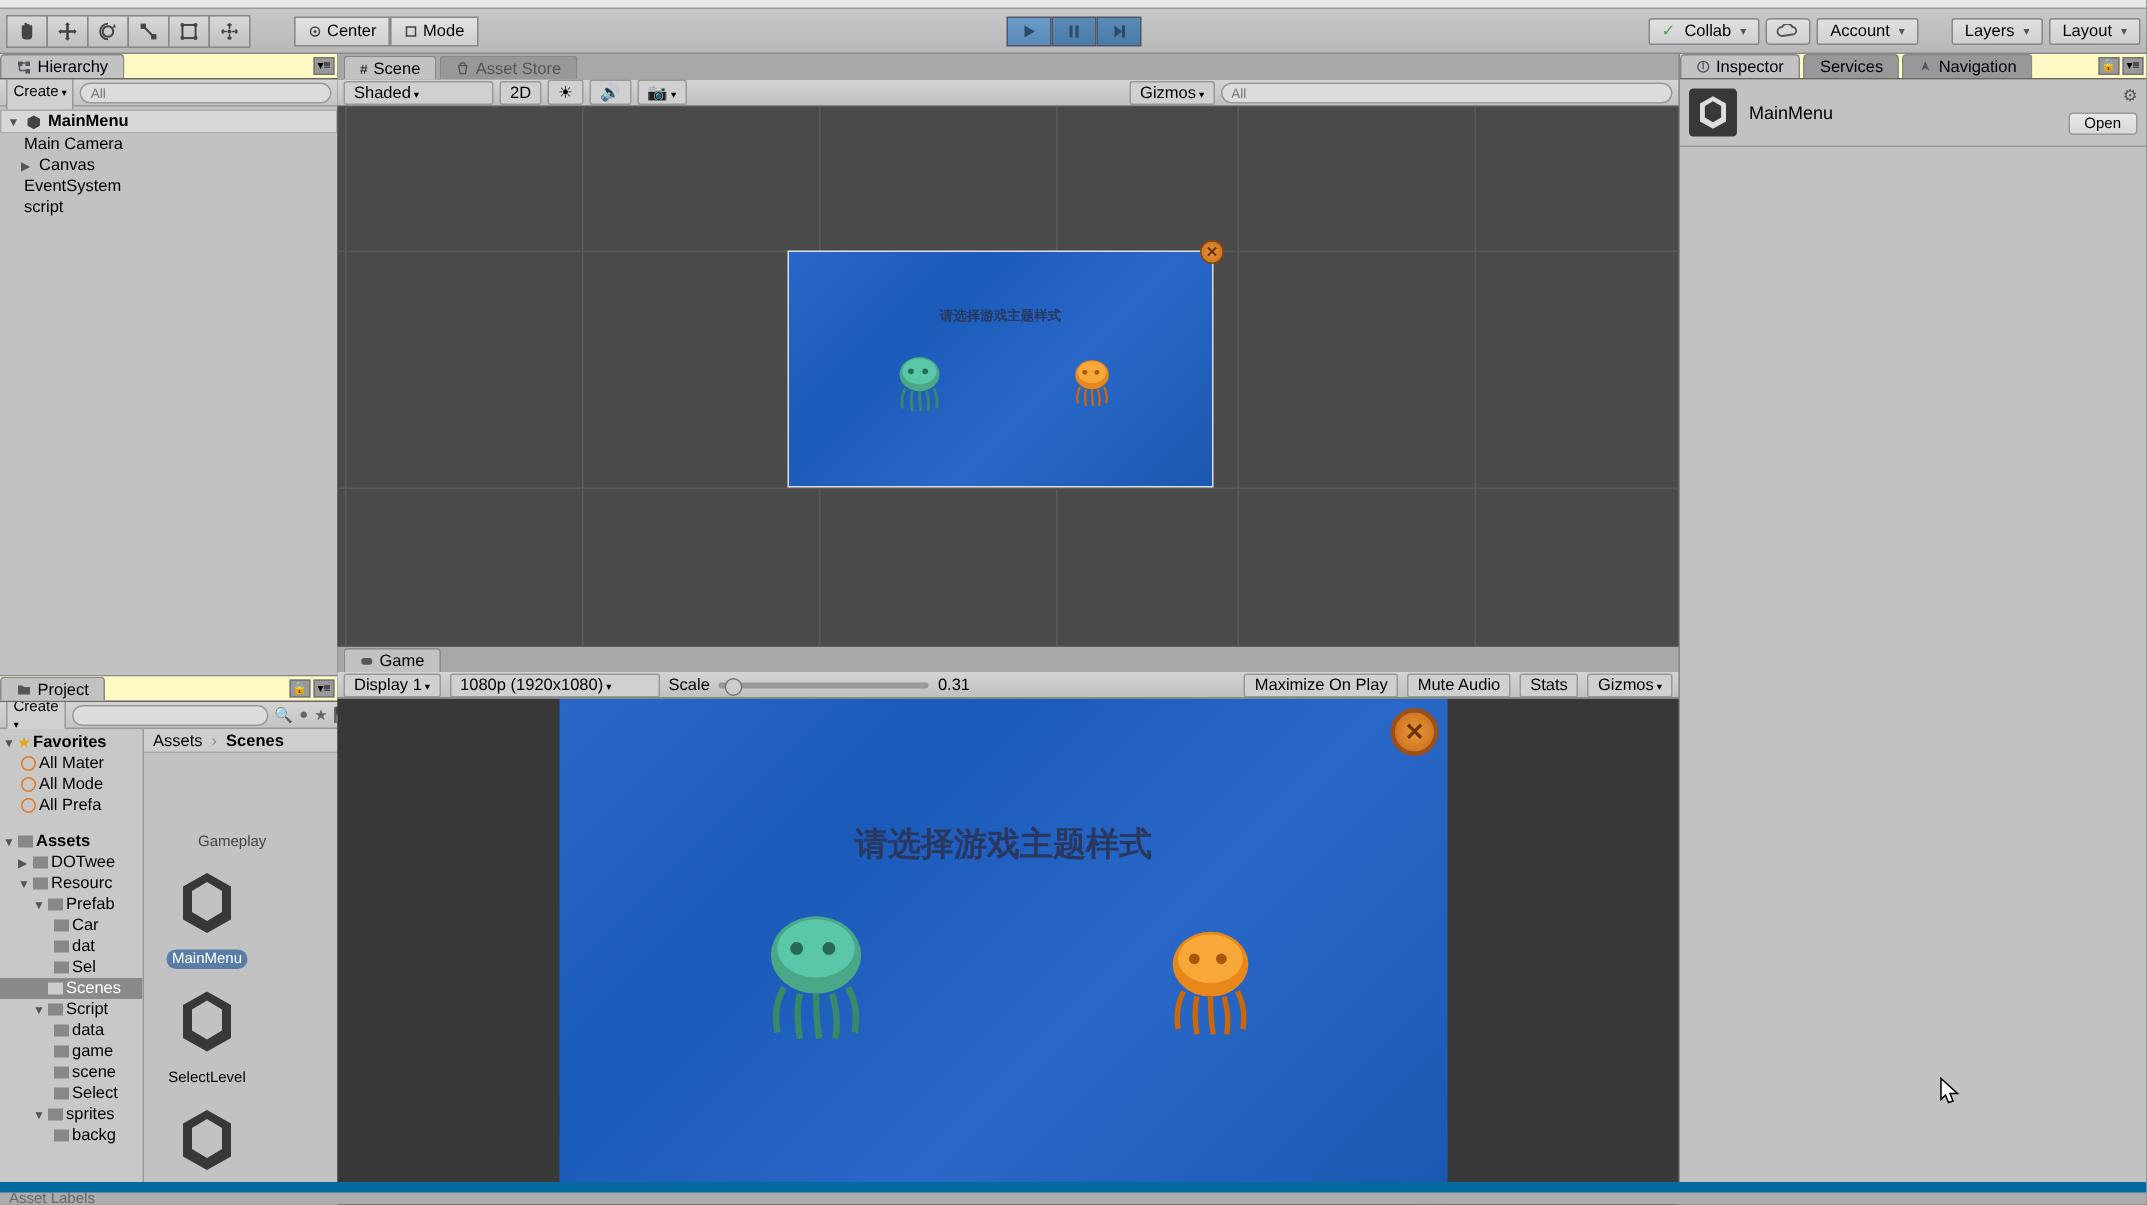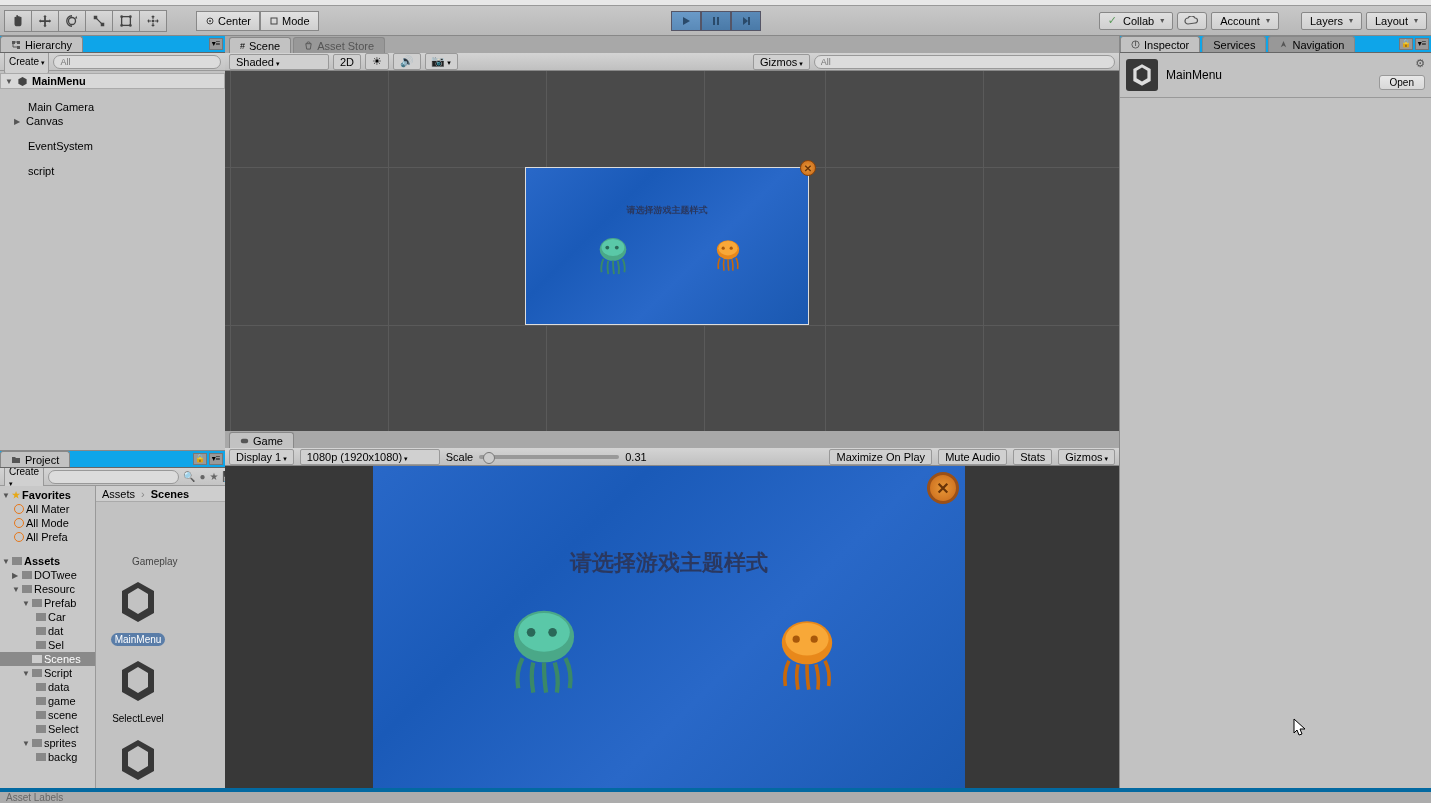--- a/index.html
+++ b/index.html
@@ -23,37 +23,37 @@
 .dropdown-btn::after { content: "▾"; font-size: 8px; color: #555; }
 .cloud-btn { width: 30px; height: 18px; background: linear-gradient(#e0e0e0,#d0d0d0); border: 1px solid #888; display: flex; align-items: center; justify-content: center; border-radius: 3px; }
 
 
 .main-layout { display: flex; height: calc(100% - 36px); }
 .left-col { width: 225px; display: flex; flex-direction: column; }
 .mid-col { flex: 1; display: flex; flex-direction: column; background: #4a4a4a; position: relative; }
 .right-col { width: 312px; background: #c2c2c2; display: flex; flex-direction: column; border-left: 1px solid #888; }
 
 
-.panel-tabs { height: 17px; background: #0ea5e9; display: flex; align-items: flex-end; border-bottom: 1px solid #666; position: relative; }
+.panel-tabs { height: 17px; background: #fef9c3; display: flex; align-items: flex-end; border-bottom: 1px solid #666; position: relative; }
 .tab { height: 16px; padding: 0 10px; background: #b8b8b8; border: 1px solid #888; border-bottom: none; display: flex; align-items: center; gap: 4px; font-size: 10px; border-radius: 3px 3px 0 0; margin-right: 2px; }
 .tab.active { background: #c2c2c2; }
 .tab-icon { width: 10px; height: 10px; }
 .panel-menu { position: absolute; right: 2px; top: 2px; display: flex; gap: 2px; }
 .panel-menu span { width: 14px; height: 12px; background: #999; border: 1px solid #777; font-size: 8px; text-align: center; }
 
 
 .hierarchy { flex: 0 0 415px; background: #c2c2c2; display: flex; flex-direction: column; border-bottom: 1px solid #888; }
 .hier-toolbar { height: 18px; background: linear-gradient(#d4d4d4,#c4c4c4); border-bottom: 1px solid #999; display: flex; align-items: center; padding: 0 4px; gap: 4px; }
 .create-btn { font-size: 10px; padding: 6px 4px; background: #d0d0d0; border: 1px solid #999; border-radius: 2px; }
 .create-btn::after { content: " ▾"; font-size: 7px; }
 .search-field { flex: 1; height: 14px; background: #dcdcdc; border: 1px solid #999; border-radius: 8px; padding: 0 6px; font-size: 9px; color: #888; }
 .hier-tree { flex: 1; padding: 2px 0; font-size: 11px; }
 .tree-item { padding: 1px 4px 1px 14px; display: flex; align-items: center; gap: 4px; }
 .tree-item.scene { background: #d8d8d8; border: 1px solid #aaa; font-weight: bold; padding-left: 4px; }
-.tree-item.child { padding-left: 28px; margin-top: 11px; }
+.tree-item.child { padding-left: 16px; }
 .fold { font-size: 8px; width: 8px; color: #555; }
 
 
 .project { flex: 1; background: #c2c2c2; display: flex; flex-direction: column; position: relative; min-height: 0; }
 .proj-body { flex: 1; display: flex; min-height: 0; }
 .proj-tree { width: 96px; background: #c8c8c8; border-right: 1px solid #999; padding: 2px 0; font-size: 11px; overflow: hidden; }
 .proj-tree-item { padding: 1px 2px; display: flex; align-items: center; gap: 2px; white-space: nowrap; }
 .proj-tree-item.header { font-weight: bold; }
 .proj-tree-item.selected { background: #8a8a8a; color: #fff; }
 .folder-icon { width: 10px; height: 8px; background: #888; display: inline-block; }
@@ -87,21 +87,21 @@
 .scale-slider { width: 140px; height: 4px; background: #999; border-radius: 2px; position: relative; }
 .scale-slider::before { content: ""; position: absolute; left: 4px; top: -3px; width: 10px; height: 10px; background: #ccc; border: 1px solid #777; border-radius: 50%; }
 .game-view { flex: 1; background: #383838; position: relative; overflow: hidden; }
 
 
 .insp-header { padding: 6px; display: flex; align-items: center; gap: 8px; border-bottom: 1px solid #999; position: relative; }
 .insp-icon { width: 32px; height: 32px; background: #383838; border-radius: 3px; display: flex; align-items: center; justify-content: center; }
 .insp-name { font-size: 12px; }
 .insp-gear { position: absolute; right: 6px; top: 4px; font-size: 11px; color: #555; }
 .open-btn { position: absolute; right: 6px; top: 22px; padding: 1px 10px; background: linear-gradient(#e8e8e8,#d8d8d8); border: 1px solid #999; border-radius: 3px; font-size: 10px; }
-.asset-labels-bar { position: absolute; bottom: 0; left: 0; right: 0; height: 15px; background: #acacac; border-top: 4px solid #0369a1; padding: 0 6px; font-size: 10px; color: #666; display: flex; align-items: center; }
+.asset-labels-bar { position: absolute; bottom: 0; left: 0; right: 0; height: 15px; background: #acacac; border-top: 7px solid #0369a1; padding: 0 6px; font-size: 10px; color: #666; display: flex; align-items: center; }
 
 
 .cursor { position: absolute; left: 1293px; top: 718px; width: 14px; height: 20px; pointer-events: none; }
 </style>
 </head>
 <body>
 
 <div class="menubar">
 </div>
 

